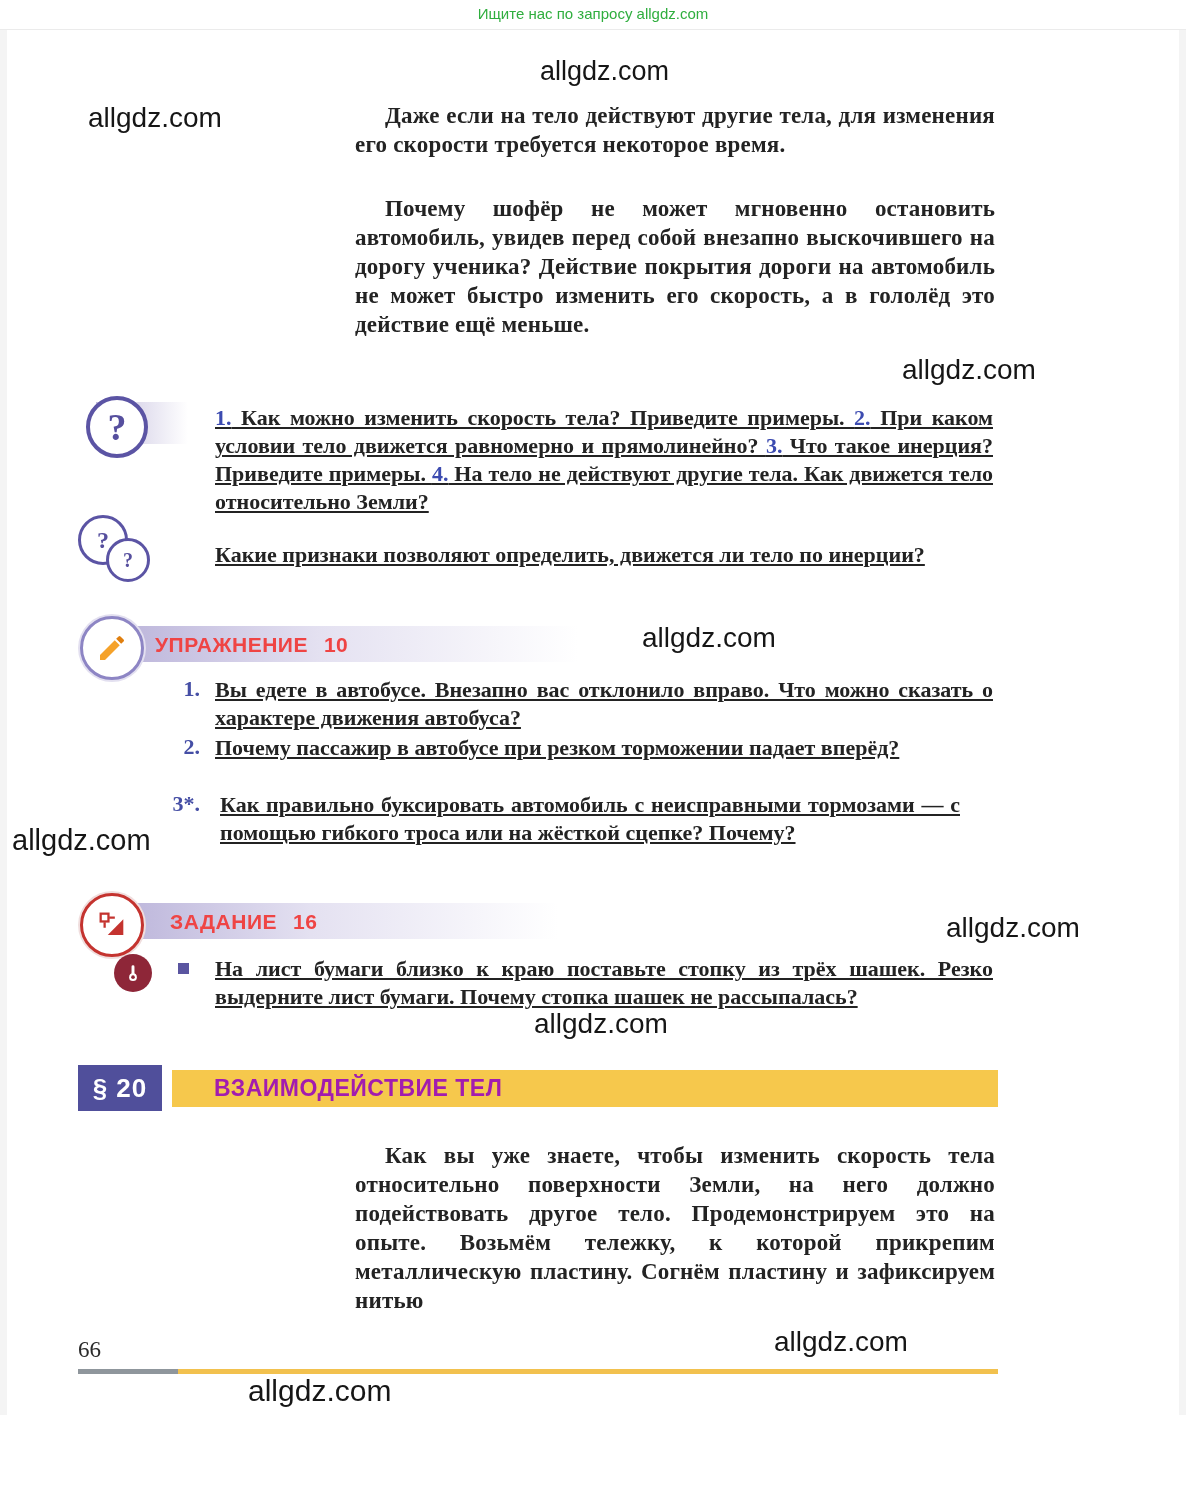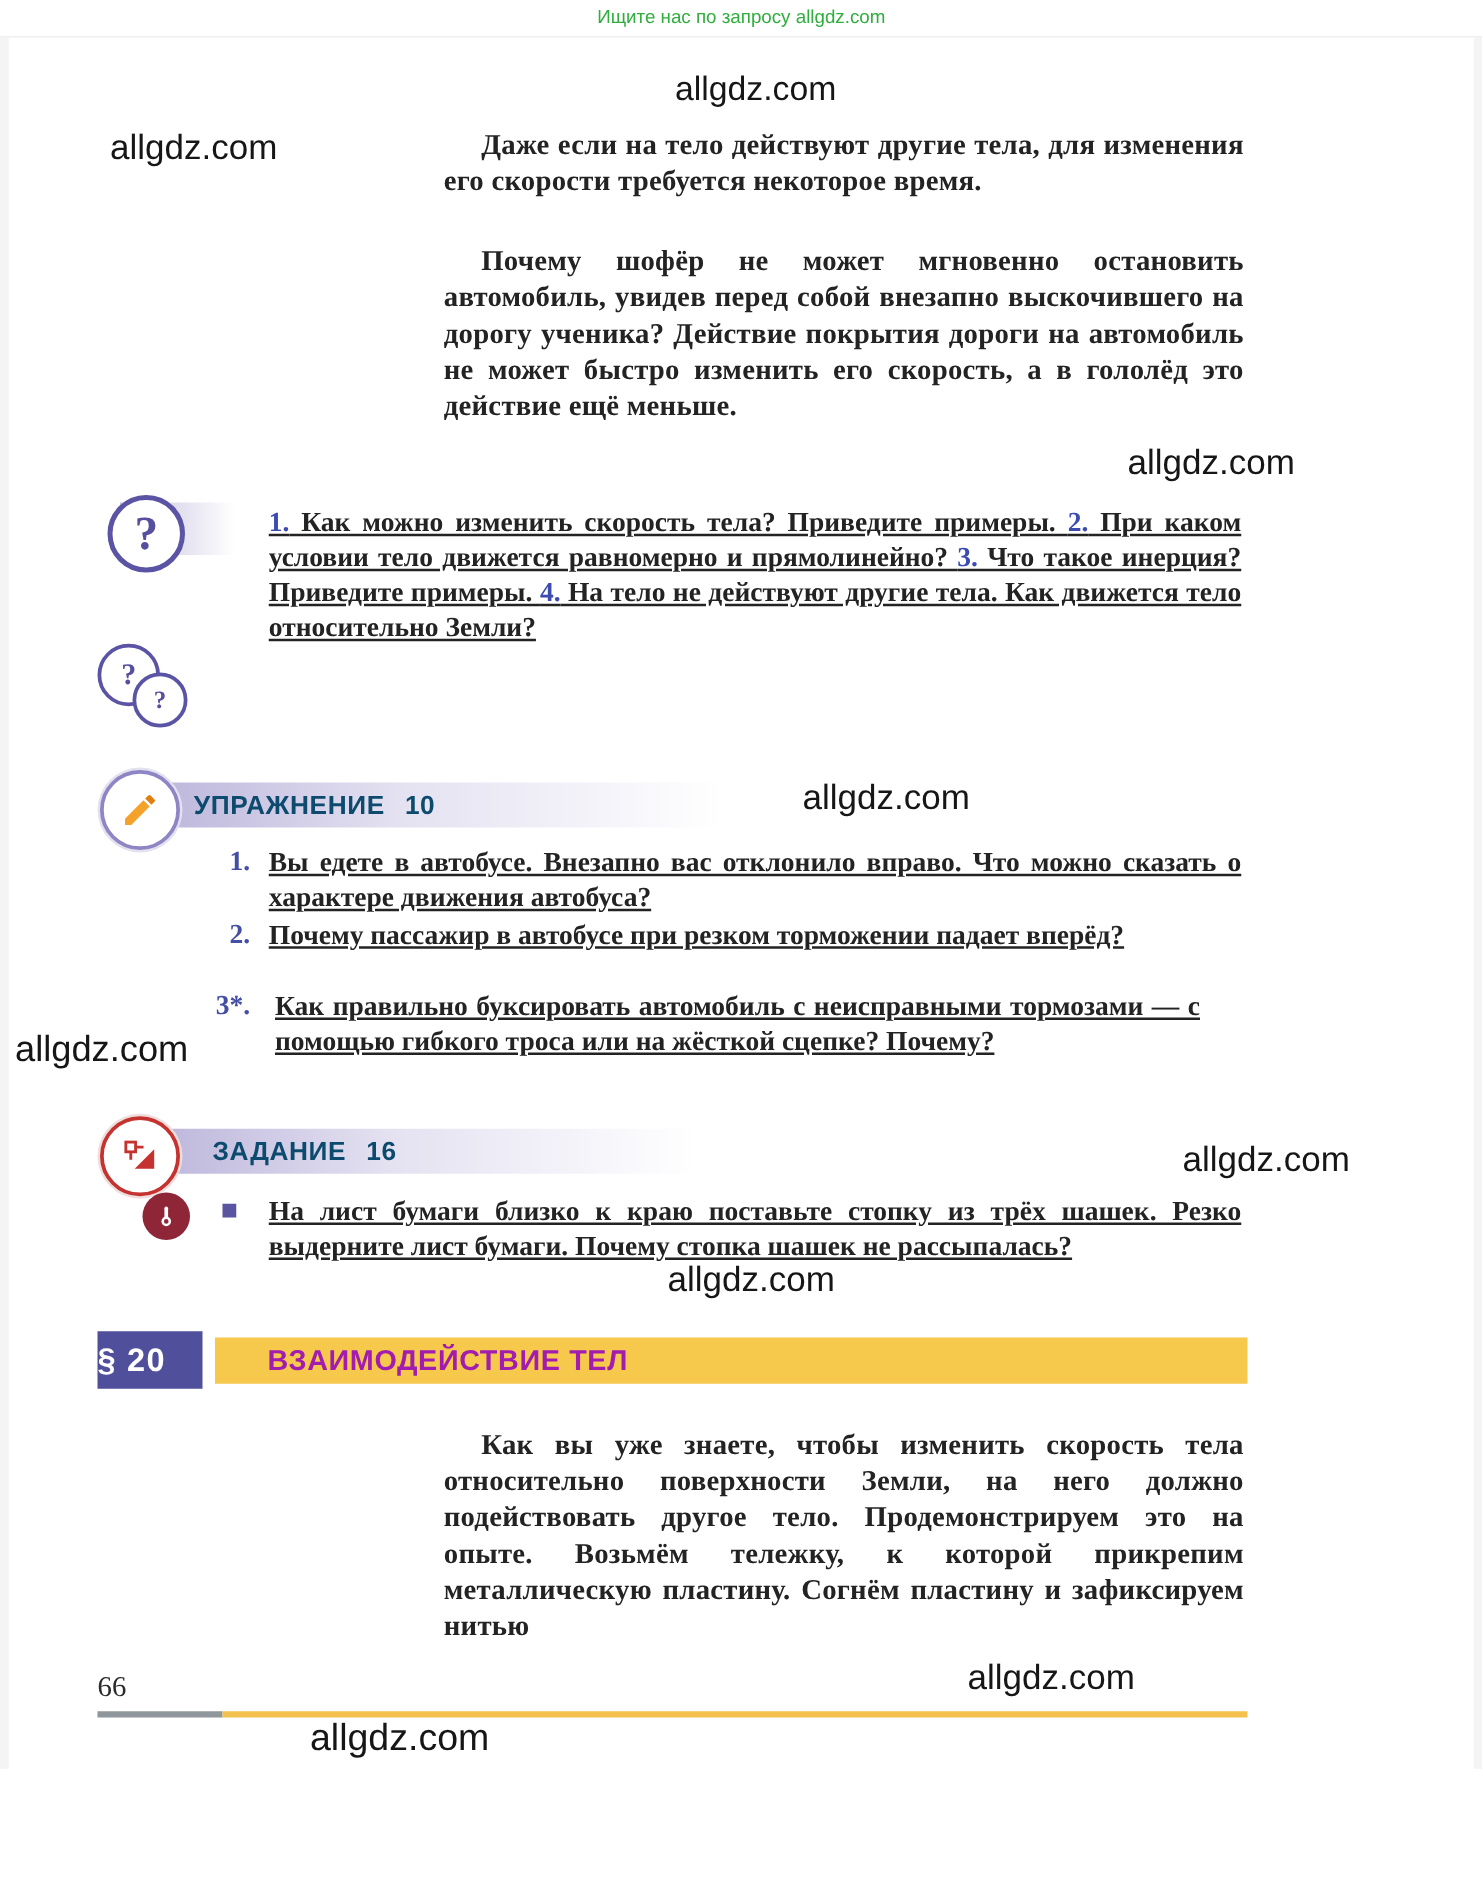--- a/index.html
+++ b/index.html
@@ -27,28 +27,28 @@
 
   .circle{border-radius:50%;background:#fff;display:flex;align-items:center;justify-content:center;}
   .q-circle{width:54px;height:54px;border:4px solid #5b54a4;}
   .q-circle span{font:700 38px "Liberation Serif",serif;color:#564f9e;line-height:1;}
   .dq{border-radius:50%;background:#fff;border:3px solid #5b54a4;display:flex;align-items:center;justify-content:center;}
   .dq span{font:700 24px "Liberation Serif",serif;color:#564f9e;line-height:1;}
   .icon-ring{width:58px;height:58px;border:3px solid #8d85c4;box-shadow:0 0 0 2px #e3e0f0;}
   .task-ring{width:58px;height:58px;border:3px solid #c4332f;box-shadow:0 0 0 2px #f0dede;}
   .thermo{width:38px;height:38px;border-radius:50%;background:#8e2638;display:flex;align-items:center;justify-content:center;}
 
-  .heading{font:700 21px "Liberation Sans",sans-serif;color:#0c4a6e;letter-spacing:.5px;white-space:nowrap;}
+  .heading{font:700 21px "Liberation Sans",sans-serif;color:#ef4444;letter-spacing:.5px;white-space:nowrap;}
   .heading .num{margin-left:16px;}
 
   .list-num{font:700 22px "Liberation Serif",serif;color:#454ea5;text-align:right;width:44px;}
 
   .bullet-sq{width:11px;height:11px;background:#5a55a0;}
 
-  .sign-box{width:84px;height:46px;background:#504f9b;display:flex;align-items:center;}
+  .sign-box{width:84px;height:46px;background:#504f9b;display:flex;align-items:center;justify-content:center;}
   .sign-box span{font:700 26px "Liberation Sans",sans-serif;color:#ffffff;letter-spacing:1px;}
   .yellow-bar{width:826px;height:37px;background:#f6c84c;display:flex;align-items:center;}
   .yellow-bar span{font:700 23px "Liberation Sans",sans-serif;color:#a21caf;margin-left:42px;letter-spacing:.5px;}
 
   .page-num{font:400 23px "Liberation Serif",serif;color:#2a2a2a;}
   .rule-gray{width:100px;height:5px;background:#8f969c;}
   .rule-yellow{width:820px;height:5px;background:#f2c14e;}
 
   .footer{top:1471px;left:0;width:100%;text-align:center;
           font:400 15px "Liberation Sans",sans-serif;color:#4356c0;}
@@ -83,20 +83,21 @@
   <div class="abs qtext" style="left:215px;top:404px;width:778px;">
     <span class="qnum">1.</span><span> Как можно изменить скорость тела? Приведите примеры. </span><span class="qnum">2.</span><span> При каком условии тело движется равномерно и прямолинейно? </span><span class="qnum">3.</span><span> Что такое инерция? Приведите примеры. </span><span class="qnum">4.</span><span> На тело не действуют другие тела. Как движется тело относительно Земли?</span>
   </div>
 
   <div class="abs dq" style="left:78px;top:515px;width:44px;height:44px;">
     <span>?</span>
   </div>
   <div class="abs dq" style="left:106px;top:538px;width:38px;height:38px;background:#fff;">
     <span style="font-size:20px;">?</span>
   </div>
+  <div class="abs qtext" style="left:215px;top:541px;width:770px;">Какие признаки позволяют определить, движется ли тело по инерции?</div>
 
   <div class="abs band" style="left:108px;top:626px;width:470px;"></div>
   <div class="abs circle icon-ring" style="left:80px;top:616px;">
     <svg width="32" height="32" viewBox="0 0 24 24">
       <path d="M3 17.25V21h3.75L17.8 9.94l-3.75-3.75L3 17.25z" fill="#f5a22a"></path>
       <path d="M20.7 7.04a1 1 0 0 0 0-1.41l-2.34-2.34a1 1 0 0 0-1.41 0l-1.83 1.83 3.75 3.75 1.83-1.83z" fill="#e07f0e"></path>
     </svg>
   </div>
   <div class="abs heading" style="left:155px;top:633px;">
     <span>УПРАЖНЕНИЕ</span><span class="num">10</span>

